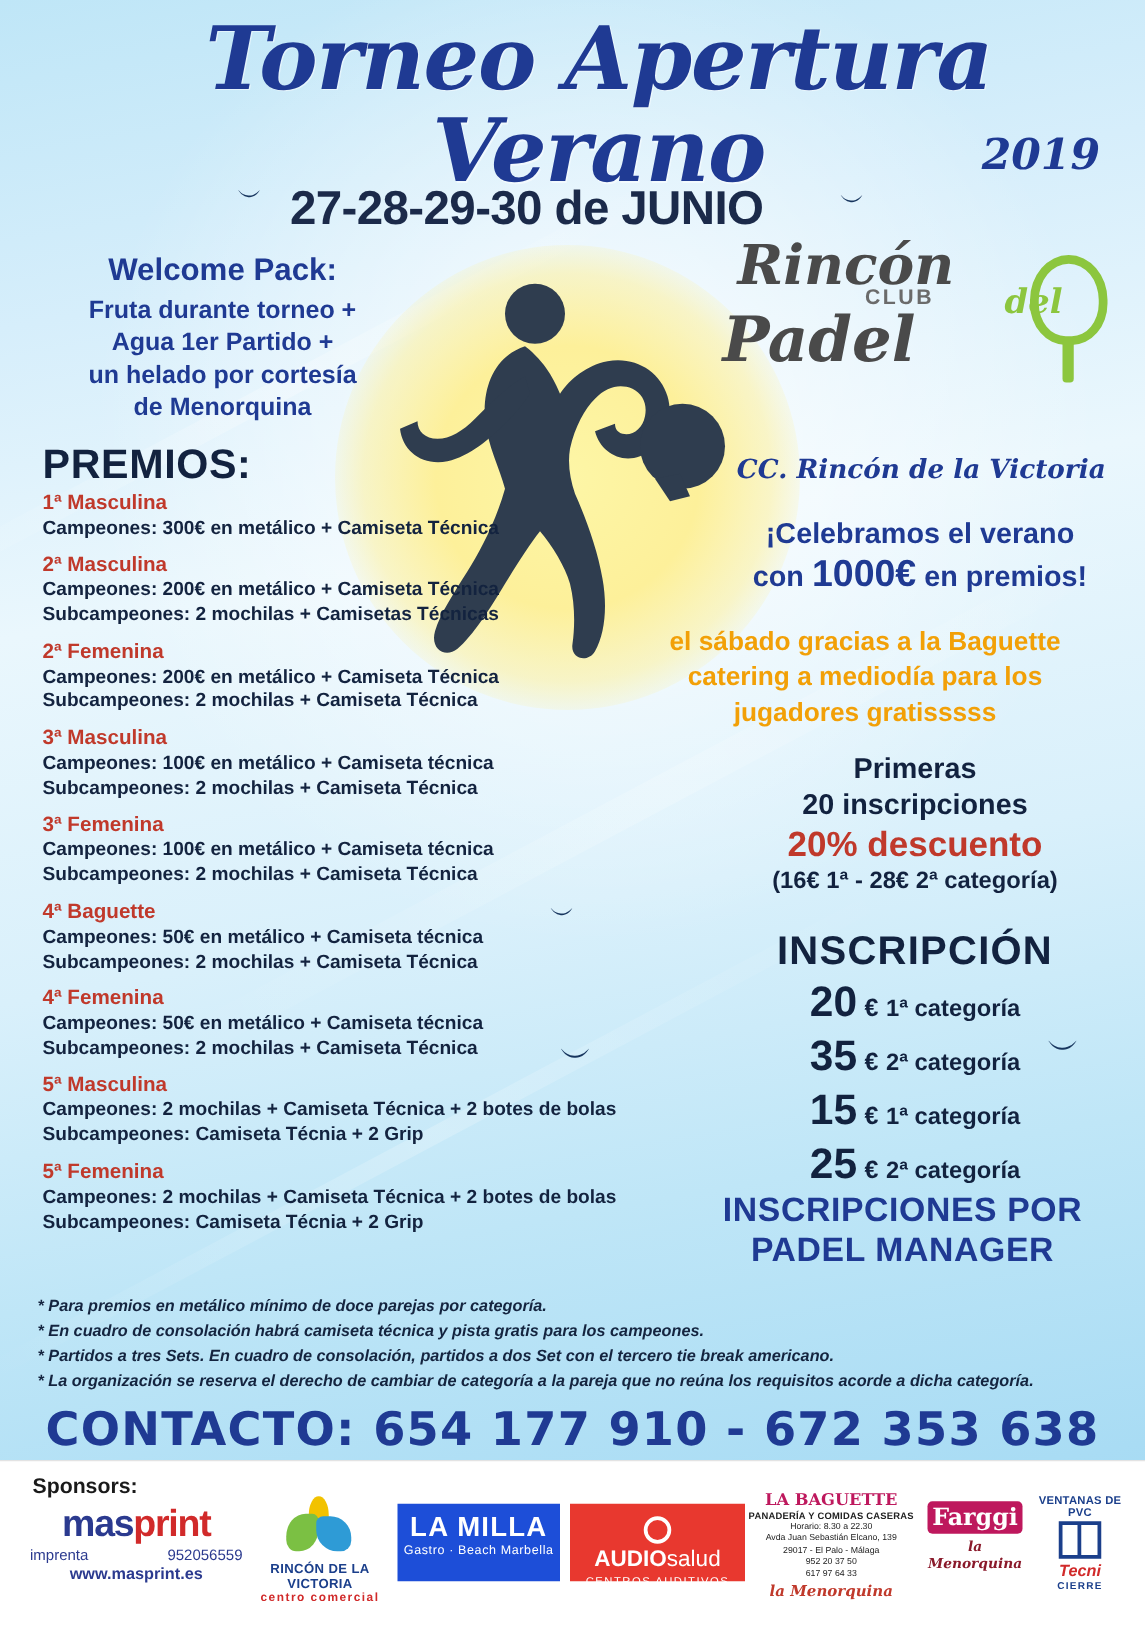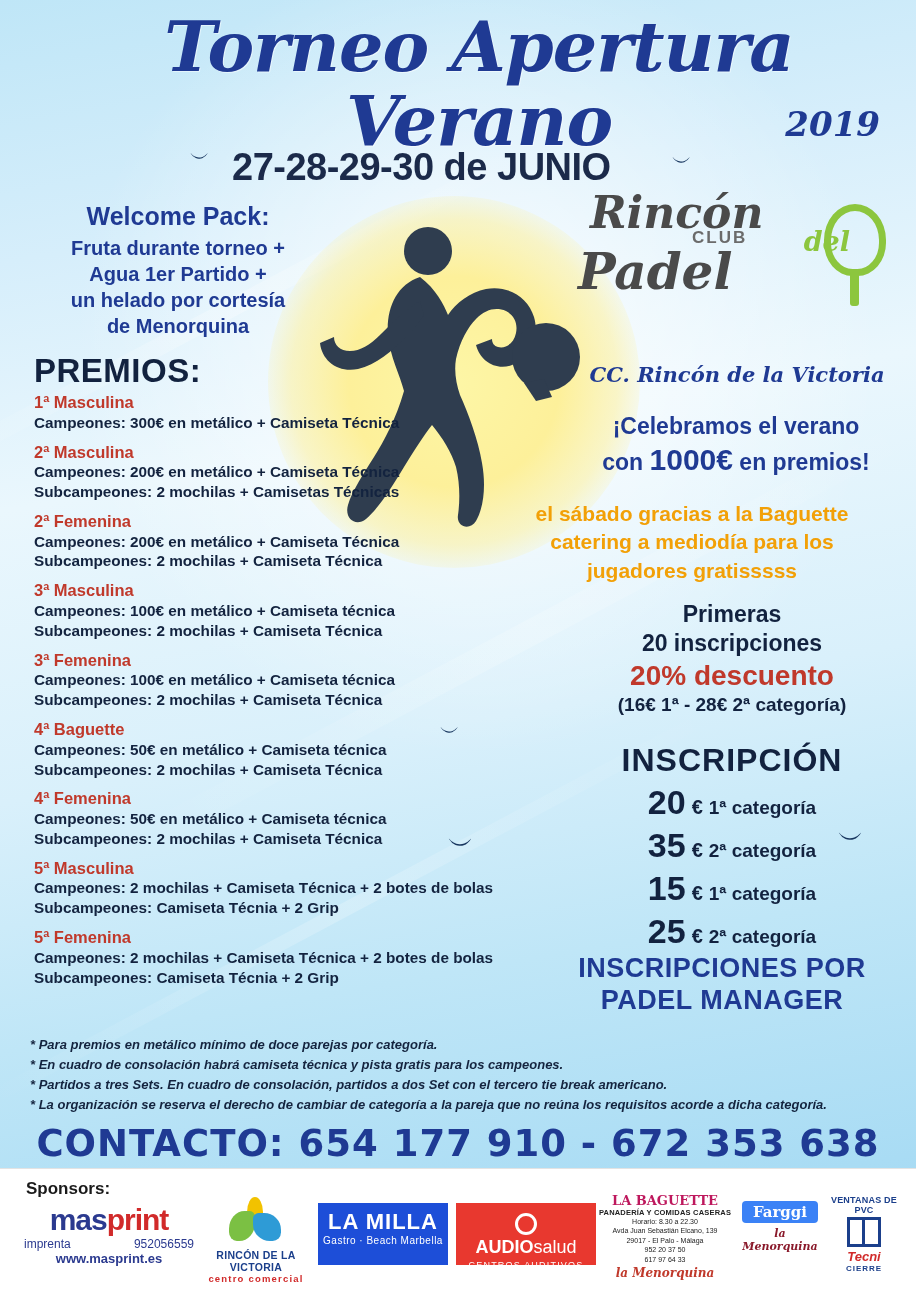--- a/index.html
+++ b/index.html
@@ -204,21 +204,21 @@
   .audio .au2 { font-size: 9px; letter-spacing: 1.2px; margin-top: 2px; }
   .audio .ear { width: 22px; height: 22px; border: 3px solid #fff; border-radius: 50%; margin: 0 auto 2px; }
 
   .baguette-sp { left: 590px; top: 24px; width: 150px; }
   .baguette-sp .b1 { font-family: "DejaVu Serif", serif; font-size: 13px; font-weight: bold; color: #be185d; }
   .baguette-sp .b2 { font-size: 7.5px; font-weight: bold; color: #222; letter-spacing: .2px; }
   .baguette-sp .b3 { font-size: 7px; color: #222; line-height: 1.35; }
   .baguette-sp .b4 { font-family: "DejaVu Serif", serif; font-style: italic; font-size: 12px; color: #c0392b; font-weight: bold; margin-top: 2px; }
 
   .farggi { left: 742px; top: 32px; width: 76px; }
-  .farggi .fg { background: #3b82f6; color: #fff; font-family: "DejaVu Serif", serif; font-weight: bold; font-size: 15px; border-radius: 4px; padding: 2px 0; }
+  .farggi .fg { background: #be185d; color: #fff; font-family: "DejaVu Serif", serif; font-weight: bold; font-size: 19px; border-radius: 4px; padding: 2px 0; }
   .farggi .mq { font-family: "DejaVu Serif", serif; font-style: italic; font-size: 11px; color: #8a1a2b; margin-top: 4px; font-weight: bold; }
 
   .ventanas { left: 822px; top: 26px; width: 84px; }
   .ventanas .v1 { font-size: 9px; font-weight: bold; color: #1b3f8b; letter-spacing: .2px; }
   .ventanas .v2 { font-size: 13px; font-weight: bold; color: #d12a2a; font-style: italic; }
   .ventanas .v3 { font-size: 8px; font-weight: bold; color: #1b3f8b; letter-spacing: 1px; }
   .ventanas .vwin { width: 34px; height: 30px; border: 3px solid #1b3f8b; margin: 2px auto; position: relative; }
   .ventanas .vwin:after { content:""; position:absolute; left: 12px; top:0; width: 3px; height: 100%; background:#1b3f8b; }
 
   

